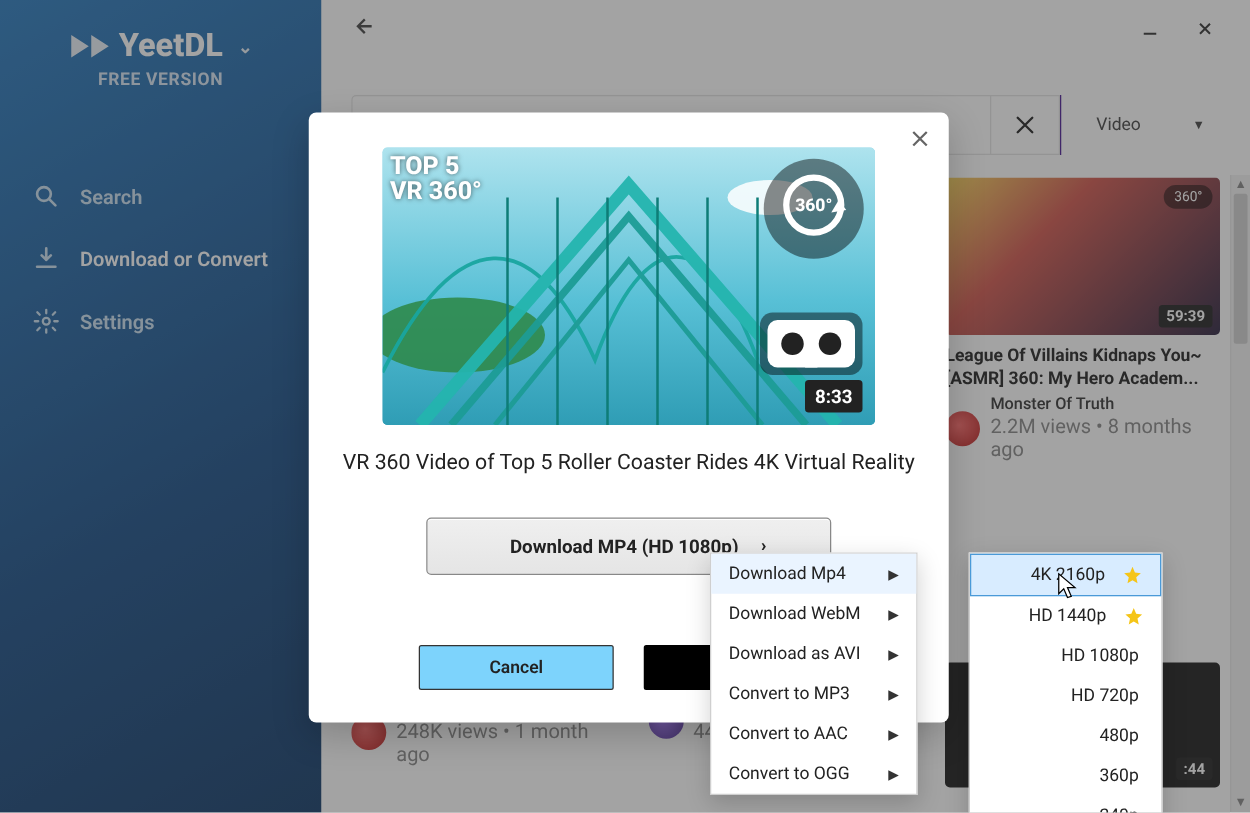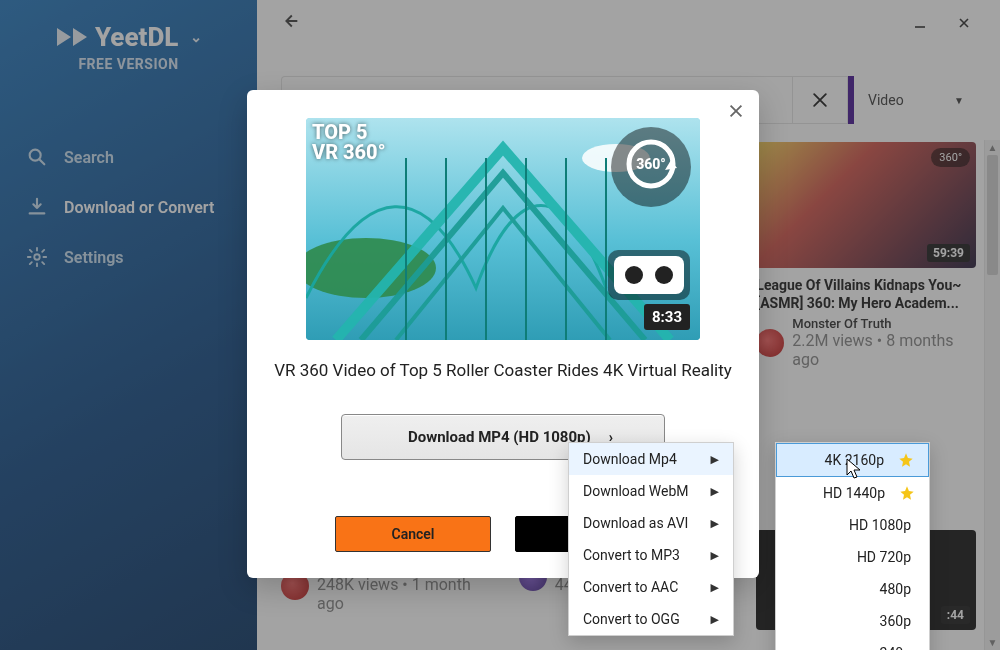--- a/index.html
+++ b/index.html
@@ -19,21 +19,21 @@
   .main { flex: 1; display: flex; flex-direction: column; position: relative; }
   .titlebar { height: 46px; display: flex; align-items: center; padding: 0 14px 0 22px; }
   .titlebar .spacer { flex: 1; }
   .win-ctrl { width: 44px; height: 30px; display: flex; align-items: center; justify-content: center; color: #333; }
   .back-arrow svg { width: 22px; height: 22px; stroke: #444; fill: none; stroke-width: 2; }
 
   .searchbar { margin: 30px 24px 0 24px; display: flex; align-items: stretch; height: 48px; }
   .searchbar input { flex: 1; border: 1px solid #e3e3e3; border-right: none; border-radius: 4px 0 0 4px; padding: 0 18px; font-size: 14px; color: #777; }
   .searchbtn { width: 56px; border: 1px solid #e3e3e3; background: #fff; display: flex; align-items: center; justify-content: center; cursor: pointer; }
   .searchbtn svg { width: 20px; height: 20px; }
-  .type-select { width: 128px; display: flex; align-items: center; justify-content: space-between; border-left: 6px solid #4c1d95; padding: 0 12px 0 14px; font-size: 14px; color: #444; }
+  .type-select { width: 128px; display: flex; align-items: center; justify-content: space-between; border-left: 1px solid #4c1d95; padding: 0 12px 0 28px; font-size: 14px; color: #444; }
   .type-select .caret { font-size: 10px; }
 
   .results { position: relative; margin: 18px 24px 0 24px; height: 490px; overflow: hidden; display: grid; grid-template-columns: 1fr 1fr 1fr; gap: 18px; }
   .card { display: flex; flex-direction: column; }
   .thumb { position: relative; width: 100%; height: 126px; border-radius: 4px; overflow: hidden; background: #888; }
   .dur { position: absolute; right: 6px; bottom: 6px; background: #222; color: #fff; font-size: 12px; font-weight: 700; padding: 2px 6px; border-radius: 3px; }
   .badge360 { position: absolute; right: 6px; top: 6px; background: rgba(0,0,0,.5); color: #fff; font-size: 11px; border-radius: 40px; padding: 3px 8px; }
   .card-title { font-size: 14px; font-weight: 700; color: #222; margin: 8px 0 4px 0; line-height: 1.3; display: -webkit-box; -webkit-line-clamp: 2; -webkit-box-orient: vertical; overflow: hidden; }
   .card-meta { display: flex; gap: 8px; align-items: center; }
   .avatar { width: 28px; height: 28px; border-radius: 50%; background: #c33; flex: 0 0 28px; }
@@ -56,21 +56,21 @@
   .coaster-track { position:absolute; inset:0; }
   .overlay-txt-topleft { position:absolute; top:4px; left:6px; color:#fff; font-weight:800; font-size:20px; text-shadow:0 0 4px rgba(0,0,0,.6); line-height:1; }
   .overlay-360 { position:absolute; top:6px; right:6px; width:86px; height:86px; }
   .overlay-cardboard { position:absolute; right:8px; bottom:38px; width:86px; height:54px; }
   .modal .preview .dur { right: 10px; bottom: 10px; font-size: 15px; padding: 4px 8px; }
   .modal .vtitle { margin: 20px 0 34px 0; font-size: 17px; color: #222; text-align: center; }
   .dl-primary { width: 324px; height: 46px; border: 1px solid #888; background: linear-gradient(#efefef,#e5e5e5); border-radius: 4px; display: flex; align-items: center; justify-content: center; gap: 18px; font-size: 15px; font-weight: 700; color: #222; cursor: pointer; box-shadow: inset 0 1px 0 #fff; padding-left: 15px; }
   .dl-primary .chev { font-size: 14px; font-weight:900; }
   .modal-footer { margin-top: 56px; display: flex; gap: 24px; }
   .btn { width: 156px; height: 36px; display: flex; align-items: center; justify-content: center; font-size: 14px; font-weight: 600; border-radius: 2px; cursor: pointer; }
-  .btn-cancel { background: #f97316; border: 1px solid #333; color: #222; }
+  .btn-cancel { background: #7dd3fc; border: 1px solid #333; color: #222; }
   .btn-download { background: #000; color: #fff; border: 1px solid #000; }
 
   
   .ctx { position: absolute; background: #fff; border: 1px solid #cfcfcf; box-shadow: 0 6px 18px rgba(0,0,0,.18); font-size: 14px; color: #222; }
   .ctx-item { display: flex; align-items: center; justify-content: space-between; padding: 8px 14px; min-width: 164px; cursor: pointer; }
   .ctx-item.hover { background: #eaf4ff; }
   .ctx-item .arrow { font-size: 11px; color: #333; }
   .ctx-qual { left: 775px; top: 442px; width: 155px; }
   .ctx-qual .ctx-item { justify-content: flex-end; gap: 10px; min-width: auto; }
   .ctx-qual .ctx-item span.lbl { flex: 1; text-align: right; padding-right: 4px; }

